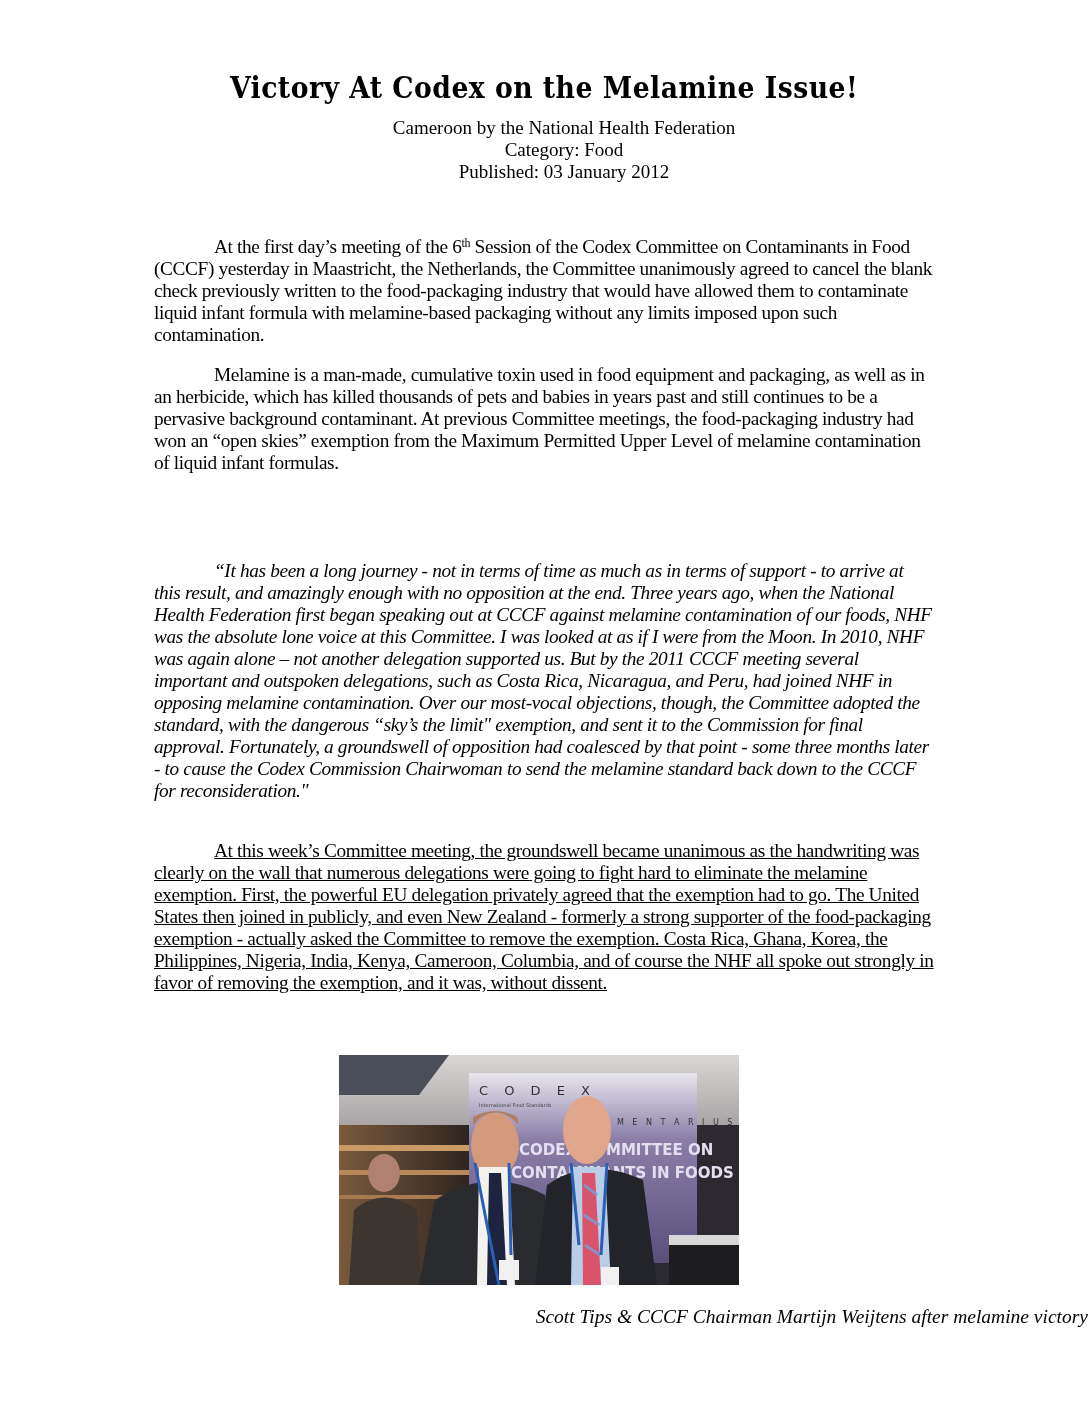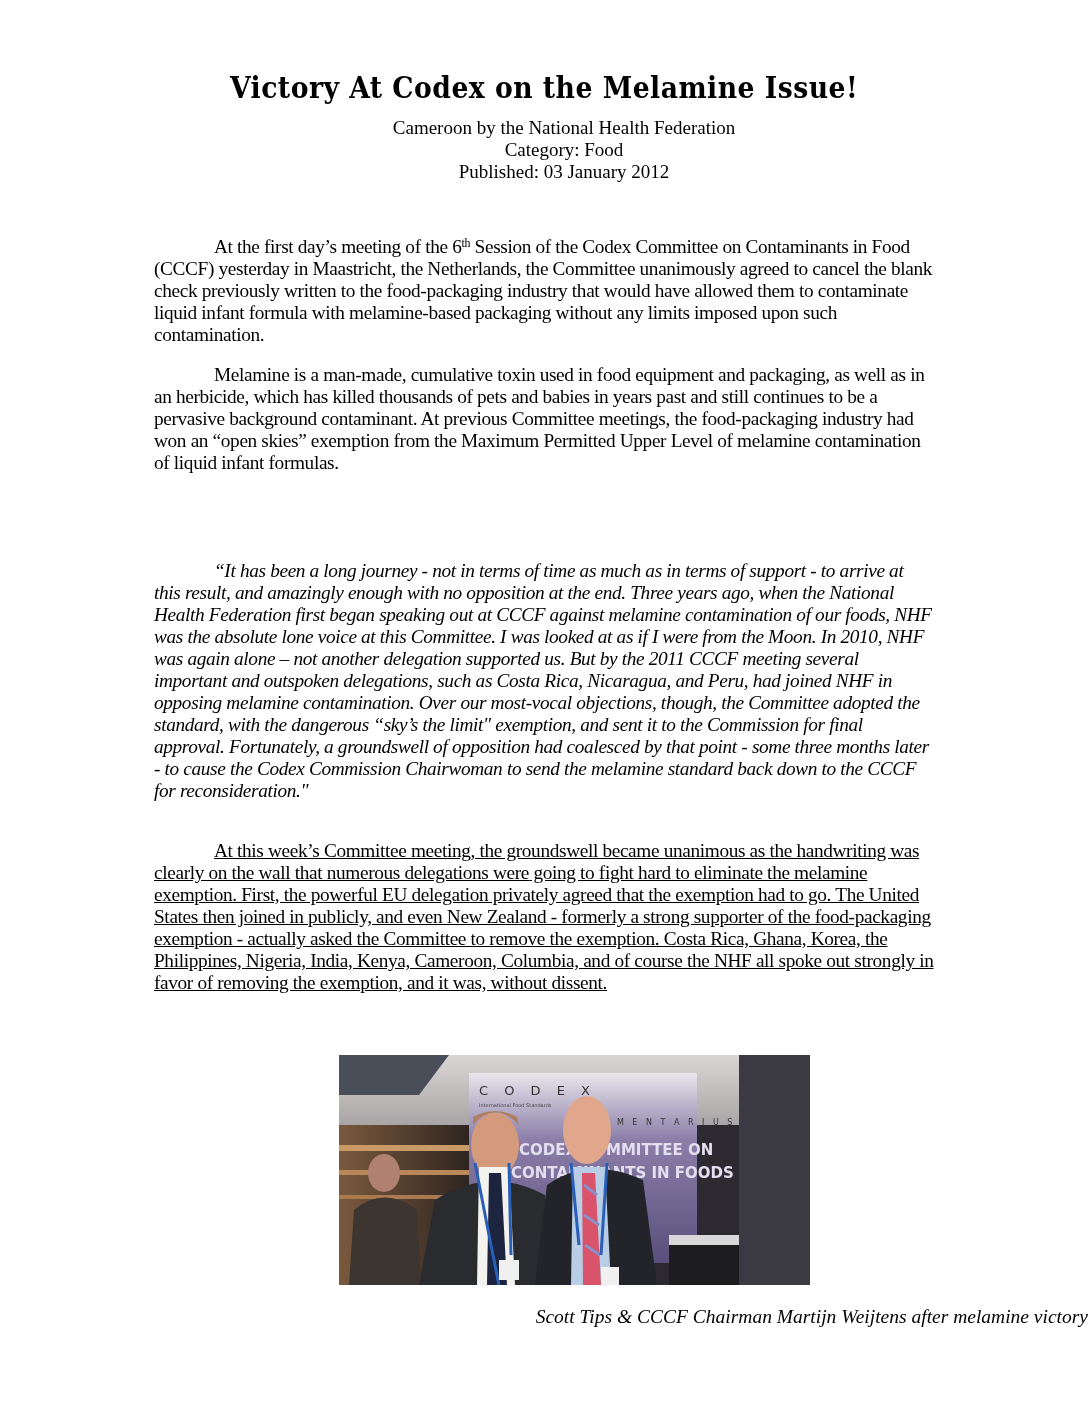--- a/index.html
+++ b/index.html
@@ -23,21 +23,21 @@
     .body-text {
       position: absolute; left: 154px; width: 780px;
       font-size: 19.3px; line-height: 22px;
       letter-spacing: -0.35px;
     }
     .p { margin: 0; }
     .indent { text-indent: 60px; }
     .italic { font-style: italic; }
     sup.ord { font-size: 12px; vertical-align: 6px; }
     .photo {
-      position: absolute; left: 339px; top: 1055px; width: 471px; height: 230px;
+      position: absolute; left: 339px; top: 1055px; width: 400px; height: 230px;
       overflow: hidden; background: #3b3942;
     }
     .caption {
       position: absolute; left: 0; width: 1088px; top: 1306px;
       text-align: right; font-style: italic; font-size: 19.5px;
     }
   </style>
 </head>
 <body>
 

